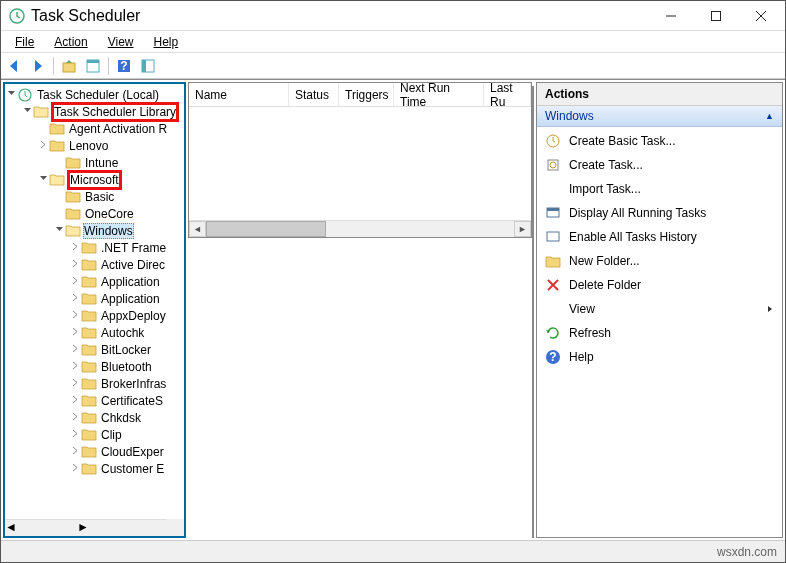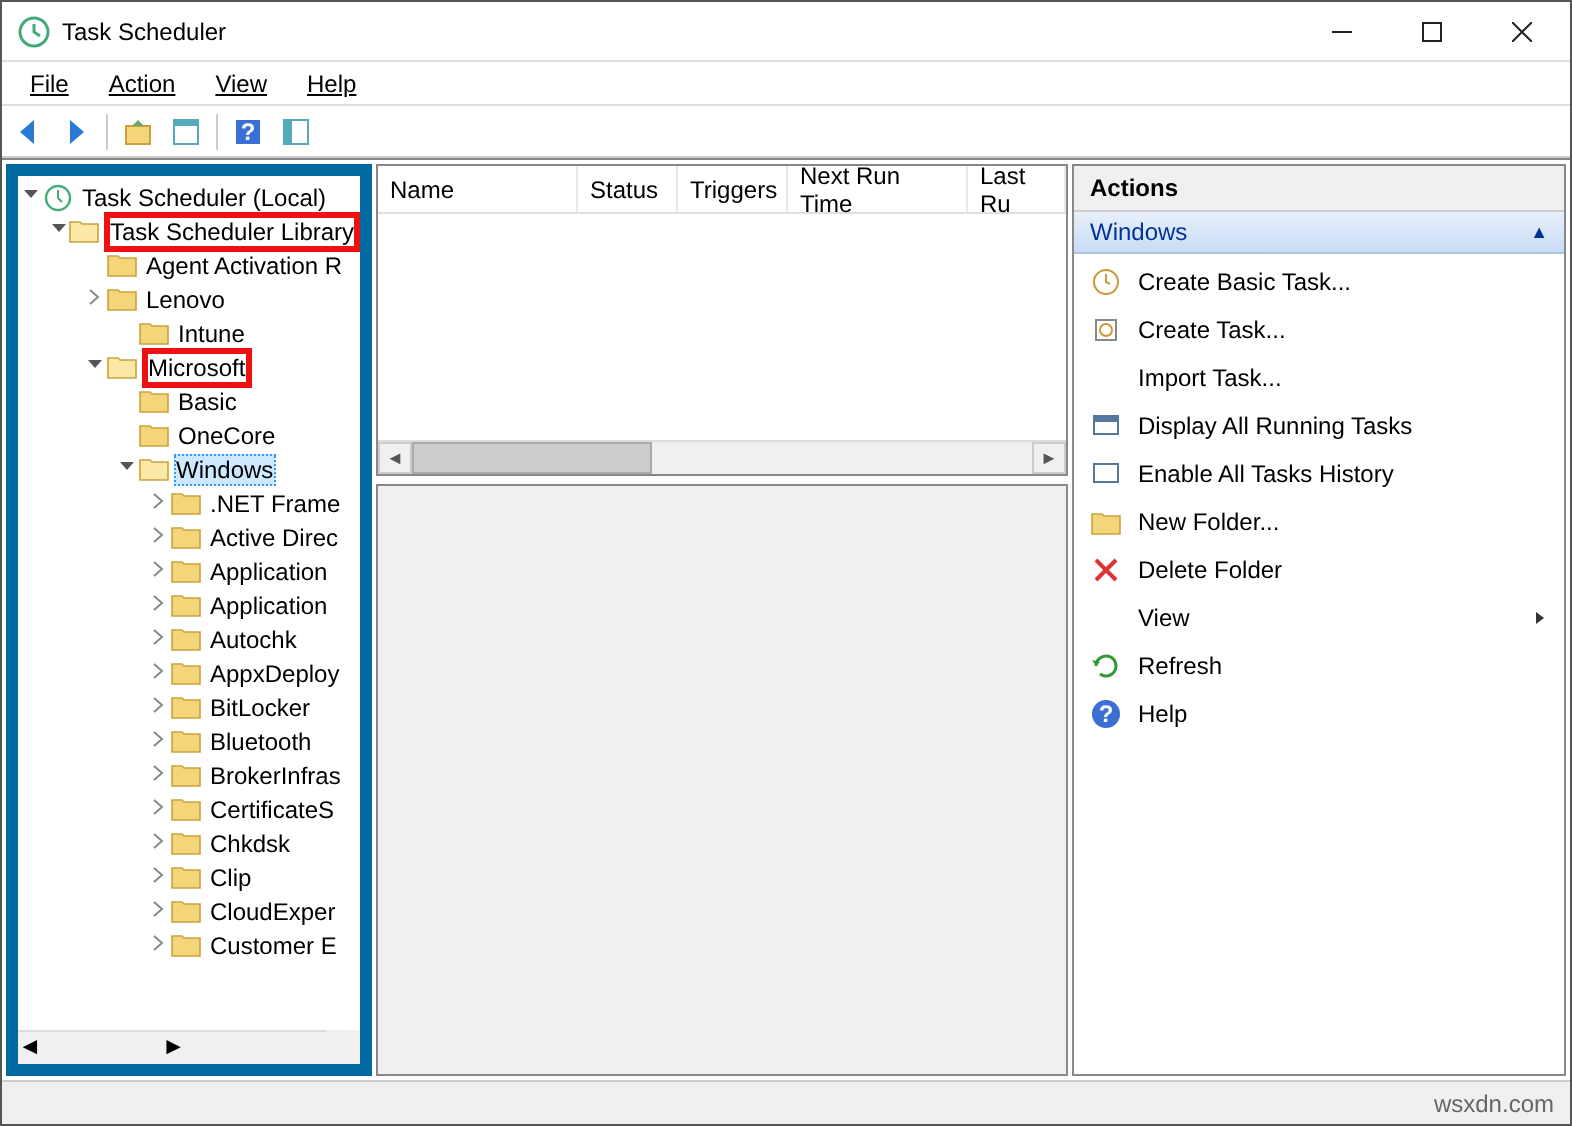--- a/index.html
+++ b/index.html
@@ -1,36 +1,36 @@
 <!DOCTYPE html>
 <html><head>
 <meta charset="utf-8">
 <style>
 * { margin: 0; padding: 0; box-sizing: border-box; font-family: 'Segoe UI', Tahoma, sans-serif; font-size: 12px; }
 body { background: #fff; width: 786px; height: 563px; overflow: hidden; border: 1px solid #555; display: flex; flex-direction: column; }
 .titlebar { height: 30px; display: flex; align-items: center; padding: 0 2px; border-bottom: 1px solid #ddd; }
 .titlebar .app-icon { width: 16px; height: 16px; margin: 0 6px; }
-.titlebar .title { flex: 1; font-size: 12px; }
+.titlebar .title { flex: 1; font-size: 16px; }
 .titlebar .win-btn { width: 45px; height: 28px; display: flex; align-items: center; justify-content: center; }
 .menubar { height: 22px; display: flex; align-items: center; padding: 0 4px; border-bottom: 1px solid #ddd; }
 .menubar .menu-item { padding: 2px 10px; cursor: default; text-decoration: underline; }
 .toolbar { height: 26px; display: flex; align-items: center; padding: 0 2px; border-bottom: 1px solid #ccc; gap: 2px; }
 .toolbar .tb-btn { width: 22px; height: 22px; display: flex; align-items: center; justify-content: center; border: 1px solid transparent; }
 .toolbar .sep { width: 1px; height: 18px; background: #ccc; margin: 0 2px; }
 .client { flex: 1; display: flex; border-top: 1px solid #888; min-height: 0; }
-.tree-pane { width: 183px; border: 6px solid #0369a1; margin: 2px 1px 2px 2px; display: flex; flex-direction: column; background: #fff; overflow: hidden; }
+.tree-pane { width: 183px; border: 2px solid #0369a1; margin: 2px 1px 2px 2px; display: flex; flex-direction: column; background: #fff; overflow: hidden; }
 .tree-scroll { flex: 1; overflow: hidden; position: relative; }
 .tree { padding: 2px 0; }
 .tree-row { display: flex; align-items: center; height: 17px; white-space: nowrap; }
 .tree-exp { width: 12px; text-align: center; color: #666; font-size: 10px; cursor: default; }
 .tree-folder { width: 16px; height: 16px; display: inline-flex; align-items: center; justify-content: center; margin-right: 2px; }
 .tree-label { padding: 0 2px; }
 .tree-label.sel { background: #cde8ff; border: 1px dotted #3399ff; }
 .hl-red { border: 3px solid #e11; padding: 0; }
-.mid-pane { flex: 1; display: flex; flex-direction: column; margin: 2px 1px; min-width: 0; }
+.mid-pane { flex: 1; display: flex; flex-direction: row; margin: 2px 1px; min-width: 0; }
 .task-list { height: 156px; border: 1px solid #888; background: #fff; overflow: hidden; display: flex; flex-direction: column; }
 .task-header { display: flex; border-bottom: 1px solid #e0e0e0; height: 24px; align-items: center; }
 .task-header .col { padding: 0 6px; font-size: 12px; border-right: 1px solid #e8e8e8; height: 100%; display: flex; align-items: center; }
 .task-body { flex: 1; }
 .hscroll { height: 17px; background: #f0f0f0; border-top: 1px solid #ddd; display: flex; }
 .hscroll .arrow { width: 17px; background: #f0f0f0; border: 1px solid #ccc; display: flex; align-items: center; justify-content: center; font-size: 9px; color: #555; }
 .hscroll .track { flex: 1; position: relative; }
 .hscroll .thumb { position: absolute; left: 0; top: 0; bottom: 0; width: 120px; background: #cdcdcd; border: 1px solid #aaa; }
 .detail-pane { flex: 1; border: 1px solid #888; margin-top: 4px; background: #f0f0f0; }
 .actions-pane { width: 247px; border: 1px solid #888; margin: 2px 2px 2px 1px; background: #fff; display: flex; flex-direction: column; }
@@ -264,32 +264,32 @@
           </div>
           <div class="tree-row" style="padding-left: 64px;">
             <span class="tree-exp"><svg width="9" height="9">
                 <path d="M2 1l4 3.5L2 8" fill="none" stroke="#888"></path>
               </svg></span>
             <span class="tree-folder">
               <svg class="fld" viewBox="0 0 16 13">
                 <path d="M1 2h5l1 1h8v9H1z" fill="#f5d57a" stroke="#c9a23b" stroke-width="0.8"></path>
               </svg>
             </span>
+            <span class="tree-label">AppxDeploy</span>
+          </div>
+          <div class="tree-row" style="padding-left: 64px;">
+            <span class="tree-exp"><svg width="9" height="9">
+                <path d="M2 1l4 3.5L2 8" fill="none" stroke="#888"></path>
+              </svg></span>
+            <span class="tree-folder">
+              <svg class="fld" viewBox="0 0 16 13">
+                <path d="M1 2h5l1 1h8v9H1z" fill="#f5d57a" stroke="#c9a23b" stroke-width="0.8"></path>
+              </svg>
+            </span>
             <span class="tree-label">Autochk</span>
-          </div>
-          <div class="tree-row" style="padding-left: 64px;">
-            <span class="tree-exp"><svg width="9" height="9">
-                <path d="M2 1l4 3.5L2 8" fill="none" stroke="#888"></path>
-              </svg></span>
-            <span class="tree-folder">
-              <svg class="fld" viewBox="0 0 16 13">
-                <path d="M1 2h5l1 1h8v9H1z" fill="#f5d57a" stroke="#c9a23b" stroke-width="0.8"></path>
-              </svg>
-            </span>
-            <span class="tree-label">AppxDeploy</span>
           </div>
           <div class="tree-row" style="padding-left: 64px;">
             <span class="tree-exp"><svg width="9" height="9">
                 <path d="M2 1l4 3.5L2 8" fill="none" stroke="#888"></path>
               </svg></span>
             <span class="tree-folder">
               <svg class="fld" viewBox="0 0 16 13">
                 <path d="M1 2h5l1 1h8v9H1z" fill="#f5d57a" stroke="#c9a23b" stroke-width="0.8"></path>
               </svg>
             </span>

